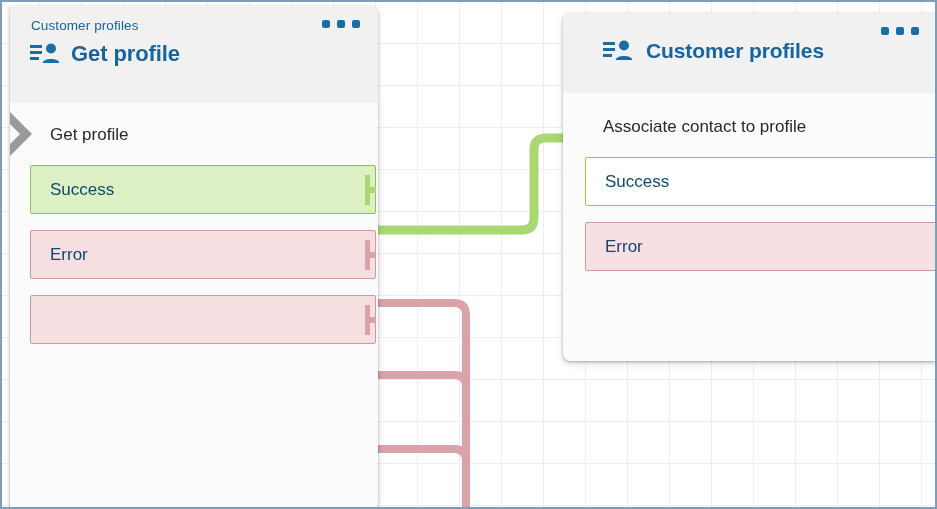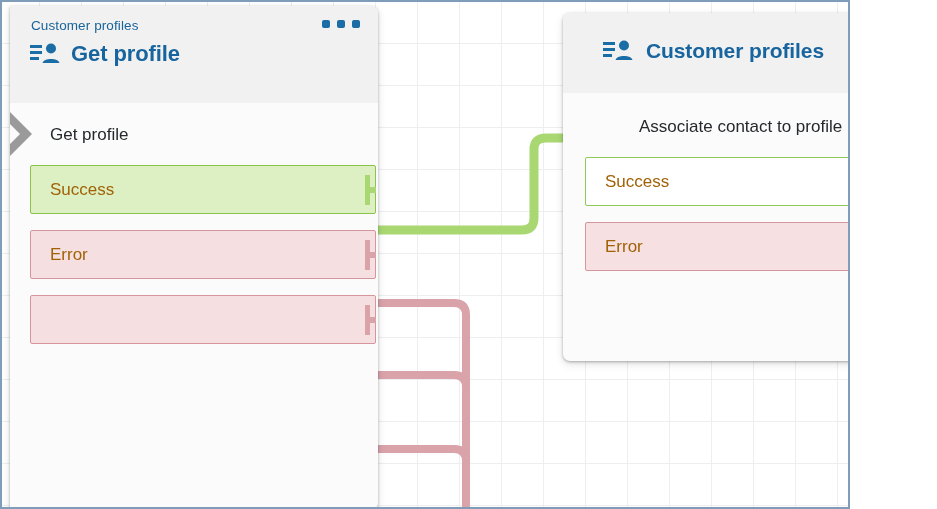--- a/index.html
+++ b/index.html
@@ -2,21 +2,21 @@
 <html><head>
 <meta charset="utf-8">
 <style>
   html,body{margin:0;padding:0;}
   body{
     width:937px;height:509px;overflow:hidden;
     font-family:"Liberation Sans","DejaVu Sans",sans-serif;
     background:#ffffff;
   }
   #page{
-    position:relative;width:850px;height:509px;overflow:hidden;
+    position:relative;width:937px;height:509px;overflow:hidden;
     box-sizing:border-box;
     border:2px solid #7f9db9;
     background:#ffffff;
   }
   
   #canvas{
     position:absolute;left:0;top:0;right:0;bottom:0;
     background-color:#ffffff;
     background-image:
       linear-gradient(to right, #eceef0 1px, transparent 1px),
@@ -64,32 +64,32 @@
   #card-right .card-title .tname{font-size:21px;}
   .svgicon{display:block;}
   
   .card-body{position:relative;padding:0;}
   .action-row{
     position:relative;
     font-size:17px;color:#26292c;
     padding:22px 0 20px 40px;
     line-height:20px;
   }
-  #card-right .action-row{padding-left:40px;padding-top:24px;padding-bottom:20px;margin-left:36px;}
+  #card-right .action-row{padding-left:40px;padding-top:24px;padding-bottom:20px;}
   .chev{
     position:absolute;left:-2px;top:50%;transform:translateY(-50%);
   }
   .port{
     position:relative;
     margin:0 0 16px 20px;
     height:49px;
     border:1px solid #cfcfcf;
     border-radius:2px;
     display:flex;align-items:center;
-    font-size:17px;color:#a16207;
+    font-size:17px;color:#0c4a6e;
     padding-left:19px;
     box-sizing:border-box;
   }
   #card-left .port{width:346px;}
   #card-right .port{width:375px;margin-left:22px;border-radius:2px 0 0 2px;}
   .port.success{background:#ddf0c4;border-color:#8bc34a;}
   .port.error{background:#f6dfe1;border-color:#d4969c;}
   #card-right .port.success{background:#ffffff;border-color:#8fc95a;}
   #card-right .port.error{background:#f6e0e2;border-color:#d4969c;}
   .stub{

